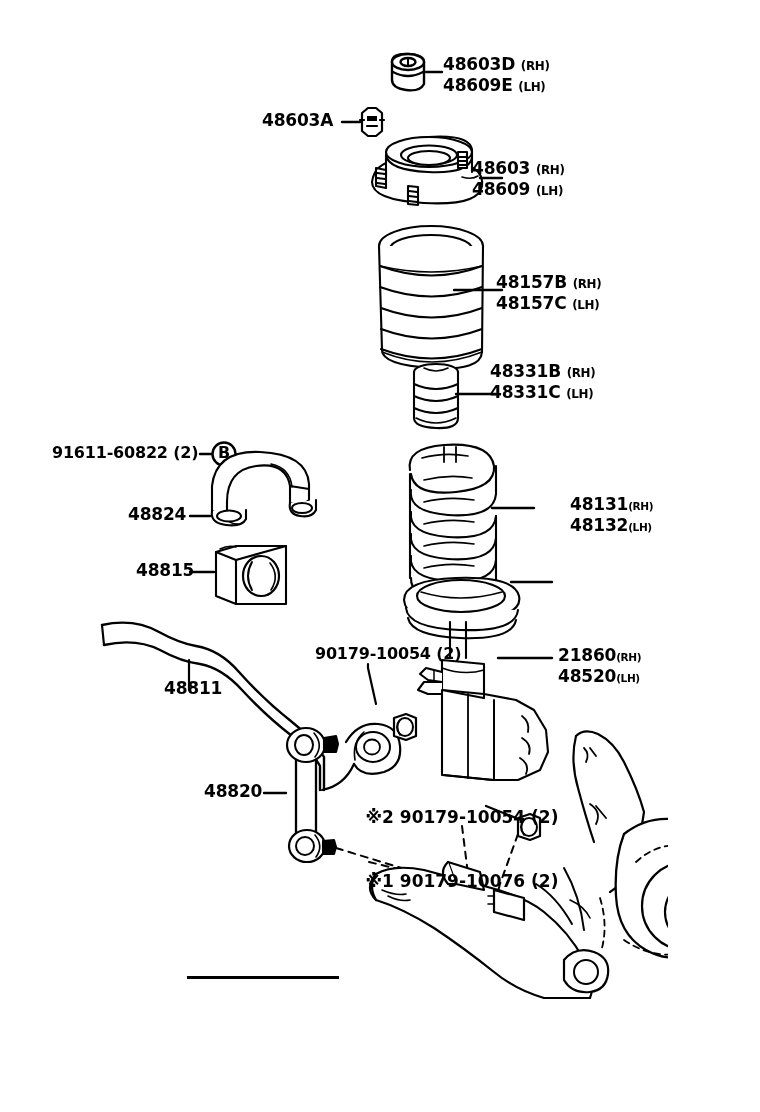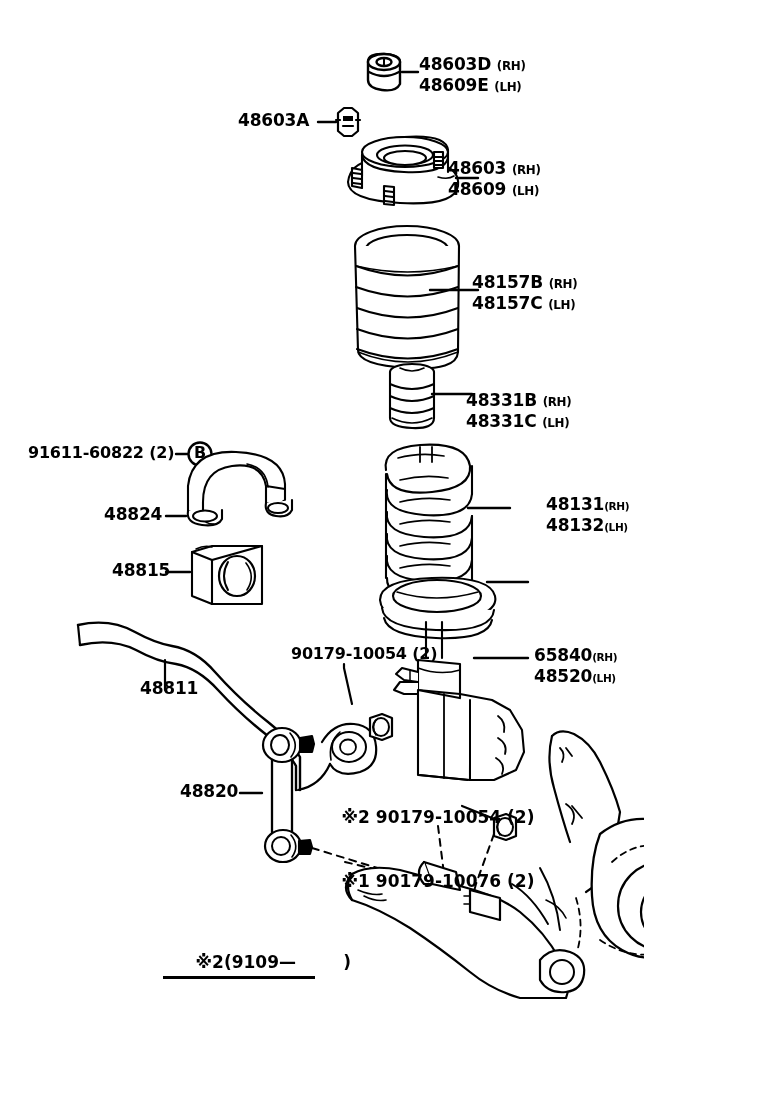--- a/index.html
+++ b/index.html
@@ -9,20 +9,21 @@
   }
   body {
     font-family: "Liberation Sans", sans-serif;
   }
   #sheet {
     position: relative;
     width: 644px;
     height: 1112px;
     background: #ffffff;
     overflow: hidden;
+    margin-left: 24px;
   }
   #artwork {
     position: absolute;
     left: 0;
     top: 0;
     width: 760px;
     height: 1112px;
   }
   .lbl {
     position: absolute;
@@ -354,33 +355,33 @@
   <div class="lbl n17 stack" style="left:448px; top:158px;">
     <div><span>48603</span> <span class="sm">(RH)</span></div>
     <div><span>48609</span> <span class="sm">(LH)</span></div>
   </div>
 
   <div class="lbl n17 stack" style="left:472px; top:272px;">
     <div><span>48157B</span> <span class="sm">(RH)</span></div>
     <div><span>48157C</span> <span class="sm">(LH)</span></div>
   </div>
 
-  <div class="lbl n17 stack" style="left:466px; top:390px;">
+  <div class="lbl n17 stack" style="left:466px; top:361px;">
     <div><span>48331B</span> <span class="sm">(RH)</span></div>
     <div><span>48331C</span> <span class="sm">(LH)</span></div>
   </div>
 
   <div class="lbl n17 stack" style="left:546px; top:494px;">
     <div><span>48131</span><span class="xs">(RH)</span></div>
     <div><span>48132</span><span class="xs">(LH)</span></div>
   </div>
 
 
   <div class="lbl n17 stack" style="left:534px; top:645px;">
-    <div><span>65840</span><span class="xs">(RH)</span></div>
+    <div><span>21860</span><span class="xs">(RH)</span></div>
     <div><span>48520</span><span class="xs">(LH)</span></div>
   </div>
 
   <div class="lbl n16" style="left:28px; top:445px;">
     <span>91611-60822 (2)</span>
   </div>
 
   <div class="lbl n17" style="left:104px; top:506px;">
     <span>48824</span>
   </div>
@@ -408,21 +409,18 @@
   <div class="notebox" style="left:306px; top:786px;">
     <div class="nline">
       <span>※2</span><span> </span><span>90179-10054 (2)</span>
     </div>
     <div class="nline">
       <span>※1</span><span> </span><span>90179-10076 (2)</span>
     </div>
   </div>
 
   <div class="notebox" style="left:160px; top:931px;">
-    <div class="nline">
-      <span>※2</span><span>(9109—        )</span>
-    </div>
   </div>
   <div class="noterule" style="left:163px; top:976px; width:152px;"></div>
 
   <div id="footer-code" style="left:644px; top:1066px;">MC L961-E</div>
 
 </div>
 
 </body></html>

